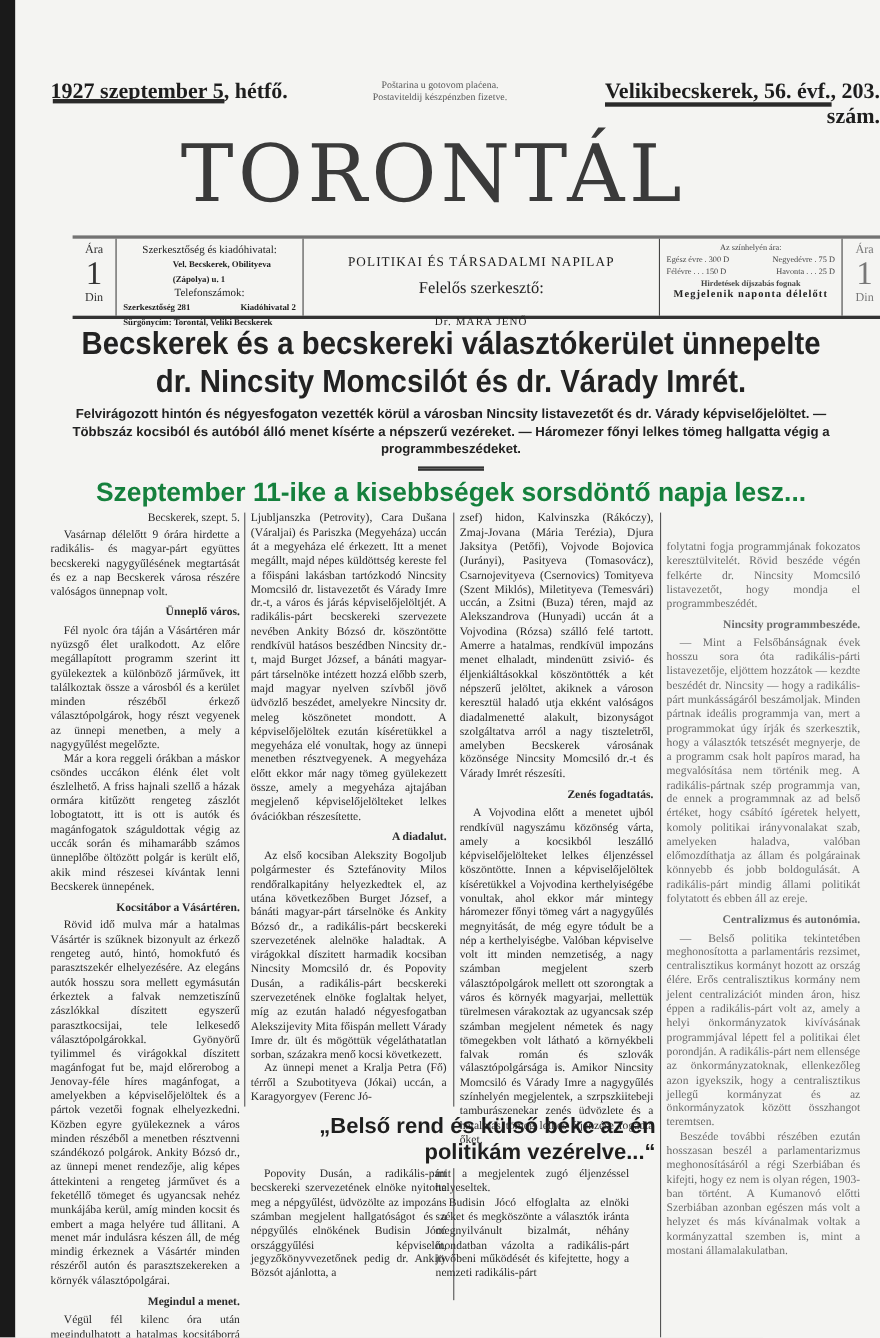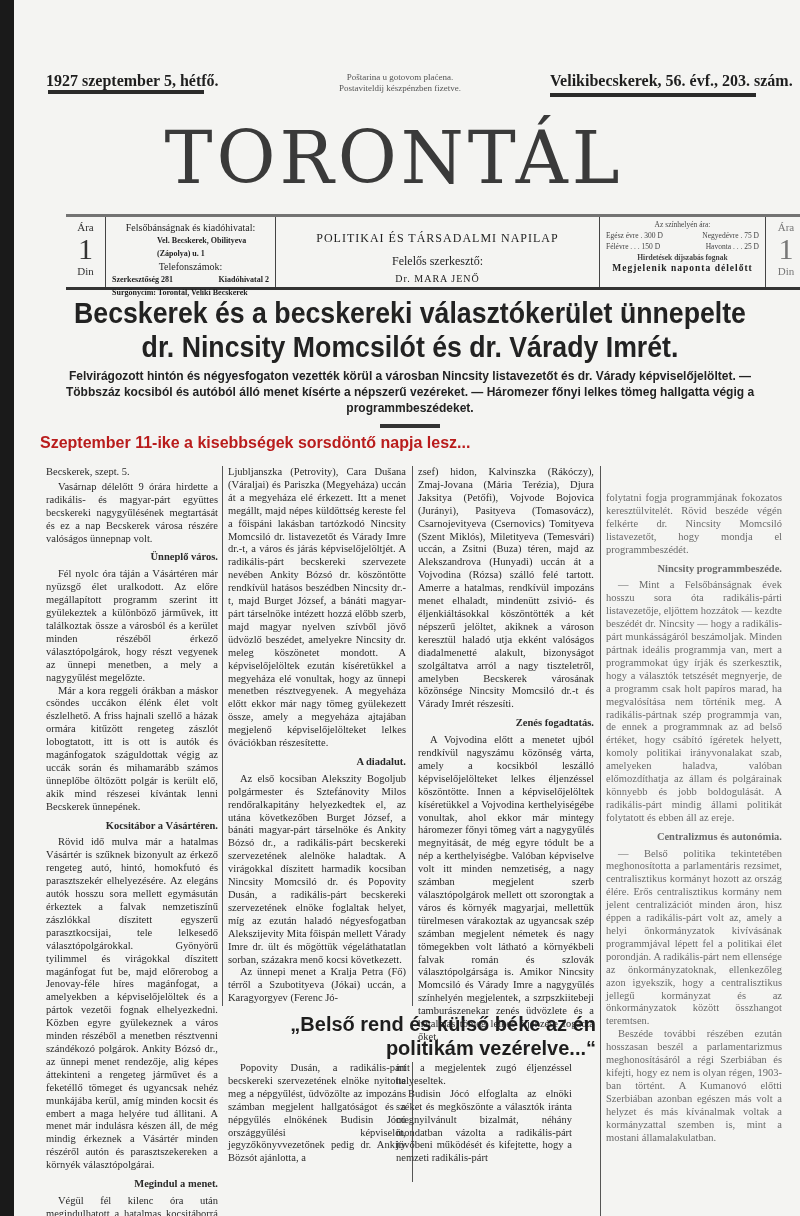--- a/index.html
+++ b/index.html
@@ -1,43 +1,43 @@
 <!DOCTYPE html>
 <html><head>
 <meta charset="utf-8">
 <style>
   html,body{margin:0;padding:0;}
   body{width:800px;height:1216px;background:#ececec;overflow:hidden;position:relative;font-family:"DejaVu Serif",serif;color:#1e1e1e;}
   .page{position:absolute;left:14px;top:0;width:786px;height:1216px;background:#f4f4f2;}
   .leftedge{position:absolute;left:0;top:0;width:14px;height:1216px;background:#1a1a1a;}
-  .topline{position:absolute;top:72px;font-family:"Liberation Serif",serif;font-weight:bold;font-size:16px;text-align:right;}
+  .topline{position:absolute;top:72px;font-family:"Liberation Serif",serif;font-weight:bold;font-size:20px;text-align:right;}
   .rule{position:absolute;height:4px;background:#2a2a2a;}
   .postal{position:absolute;left:300px;top:72px;width:200px;text-align:center;font-size:9px;line-height:11px;color:#555;font-family:"Liberation Serif",serif;}
   .masthead{position:absolute;left:64px;top:108px;width:660px;text-align:center;font-family:"DejaVu Serif",serif;font-size:72px;letter-spacing:4px;color:#3a3a3a;line-height:100px;transform:scaleX(1.0);}
   .info-row{position:absolute;left:66px;top:214px;width:740px;height:70px;border-top:3px solid #737373;border-bottom:3px solid #333;display:flex;}
   .info-cell{border-right:1px solid #444;box-sizing:border-box;font-family:"Liberation Serif",serif;}
   .price{width:40px;text-align:center;font-size:11px;color:#333;padding-top:4px;}
   .price .big{font-size:30px;line-height:32px;display:block;}
   .edit{width:170px;font-size:8px;line-height:13px;padding:4px 6px;}
   .edit .c{text-align:center;display:block;font-size:10px;}
   .center{flex:1;text-align:center;}
   .center .t{font-size:12px;letter-spacing:1px;margin-top:14px;display:block;}
-  .center .s{font-size:12px;margin-top:8px;display:block;}
-  .center .n{font-size:10px;letter-spacing:1px;display:block;margin-top:4px;}
+  .center .s{font-size:15px;margin-top:8px;display:block;}
+  .center .n{font-size:10px;letter-spacing:1px;display:block;margin-top:16px;}
   .subs{width:166px;font-size:7.5px;line-height:11px;padding:2px 6px;text-align:center;color:#444;}
   .subs .row{display:flex;justify-content:space-between;}
   .subs .m{font-size:9.5px;font-weight:bold;letter-spacing:1px;color:#222;}
   .headline{position:absolute;left:40px;top:296px;width:740px;text-align:center;font-family:"Liberation Sans",sans-serif;font-weight:bold;font-size:29px;line-height:34px;color:#222;transform:scaleX(0.92);}
   .deck{position:absolute;left:40px;top:368px;width:740px;text-align:center;font-family:"Liberation Sans",sans-serif;font-weight:bold;font-size:12px;line-height:16px;color:#222;}
   .divider{position:absolute;left:380px;top:424px;width:60px;height:4px;border-top:2px solid #333;border-bottom:2px solid #333;box-sizing:border-box;}
-  .subhead{position:absolute;left:40px;top:434px;width:740px;font-family:"Liberation Sans",sans-serif;font-weight:bold;font-size:16px;color:#b91c1c;}
+  .subhead{position:absolute;left:40px;top:434px;width:740px;text-align:center;font-family:"Liberation Sans",sans-serif;font-weight:bold;font-size:24px;color:#15803d;}
   .col{position:absolute;font-family:"Liberation Serif",serif;font-size:10.5px;line-height:12.9px;text-align:justify;color:#2a2a2a;}
   .col p{margin:0;text-indent:12px;}
   .col .sec{text-align:right;font-weight:bold;margin:6px 0 4px;text-indent:0;}
-  .col .dl{text-align:left;margin:0 0 2px;text-indent:0;}
+  .col .dl{text-align:right;margin:0 0 2px;text-indent:0;}
   .vr{position:absolute;width:1px;background:#555;}
   .quote{position:absolute;left:222px;top:1012px;width:374px;text-align:right;font-family:"Liberation Sans",sans-serif;font-weight:bold;font-size:20px;line-height:24px;color:#1e1e1e;}
   .faded{color:#6a6a6a;}
 </style>
 </head>
 <body>
 
 <div class="leftedge"></div>
 <div class="page"></div>
 
@@ -52,21 +52,21 @@
 
 <div class="masthead">TORONTÁL</div>
 
 <div class="info-row">
   <div class="info-cell price">
     <span>Ára</span>
     <span class="big">1</span>
     <span>Din</span>
   </div>
   <div class="info-cell edit">
-    <span class="c">Felsőbánságnak és kiadóhivatal:</span>
+    <span class="c">Szerkesztőség és kiadóhivatal:</span>
     <div style="font-weight:bold;margin-left:45px;">Vel. Becskerek, Obilityeva (Zápolya) u. 1</div>
     <span class="c">Telefonszámok:</span>
     <div style="display:flex;justify-content:space-between;font-weight:bold;">
       <span>Szerkesztőség 281</span>
       <span>Kiadóhivatal 2</span>
     </div>
     <div style="font-weight:bold;">Sürgönycím: Torontál, Veliki Becskerek</div>
   </div>
   <div class="info-cell center">
     <span class="t">POLITIKAI ÉS TÁRSADALMI NAPILAP</span>

